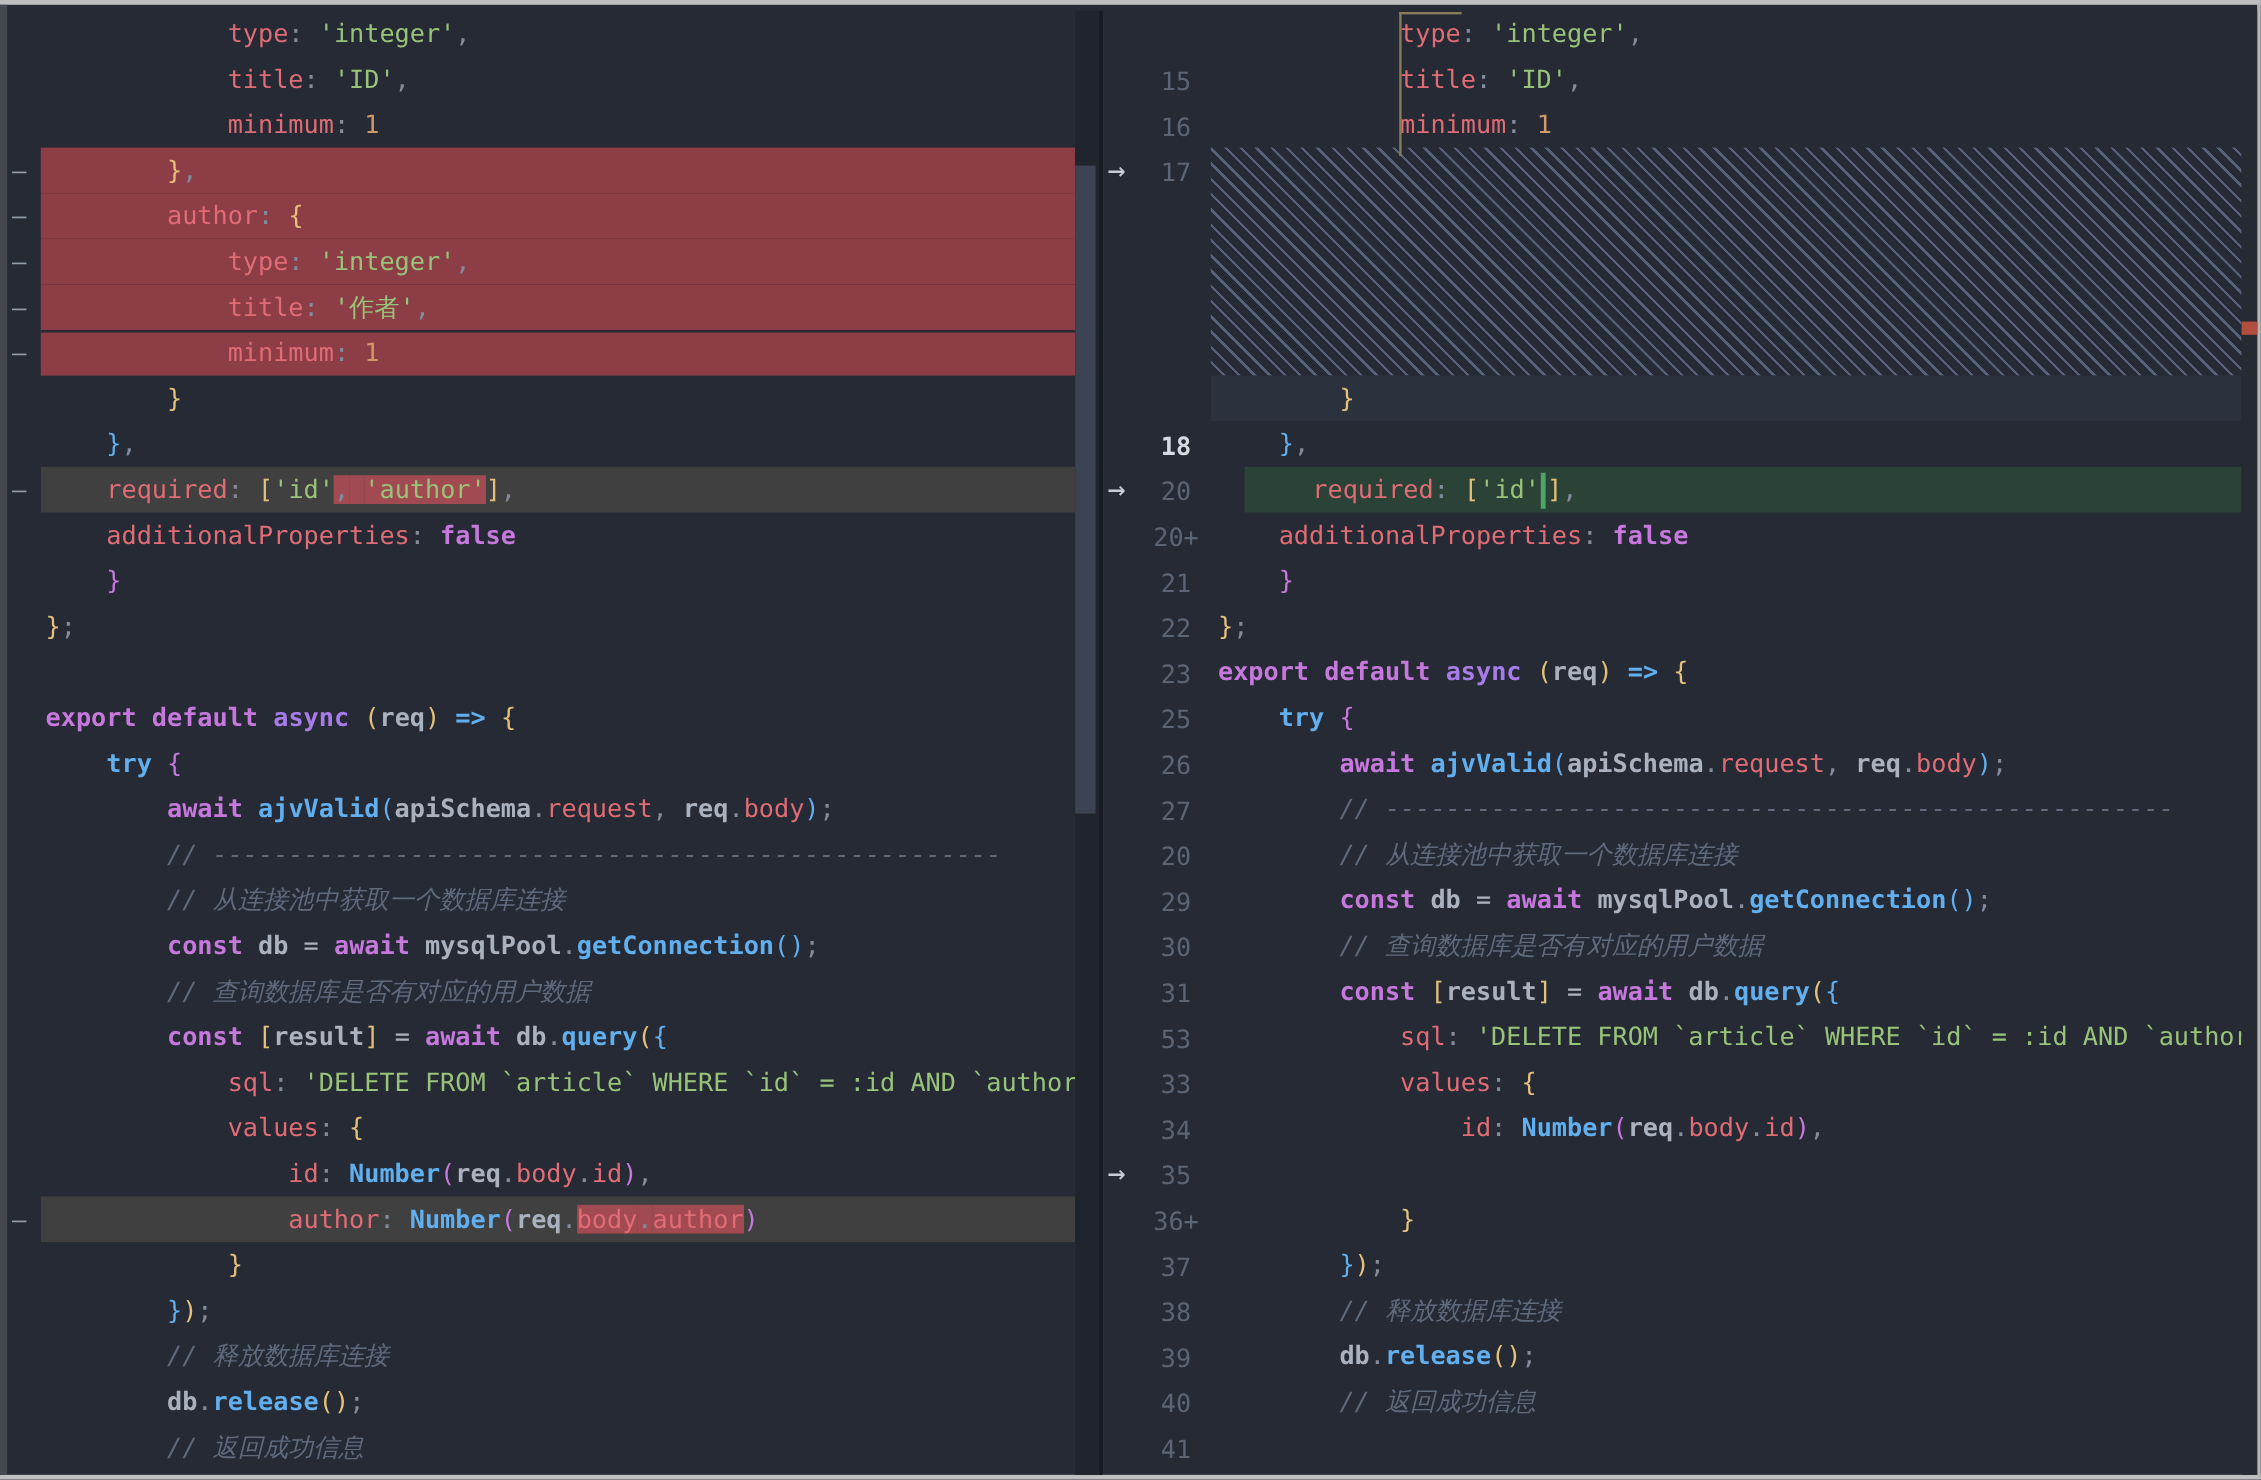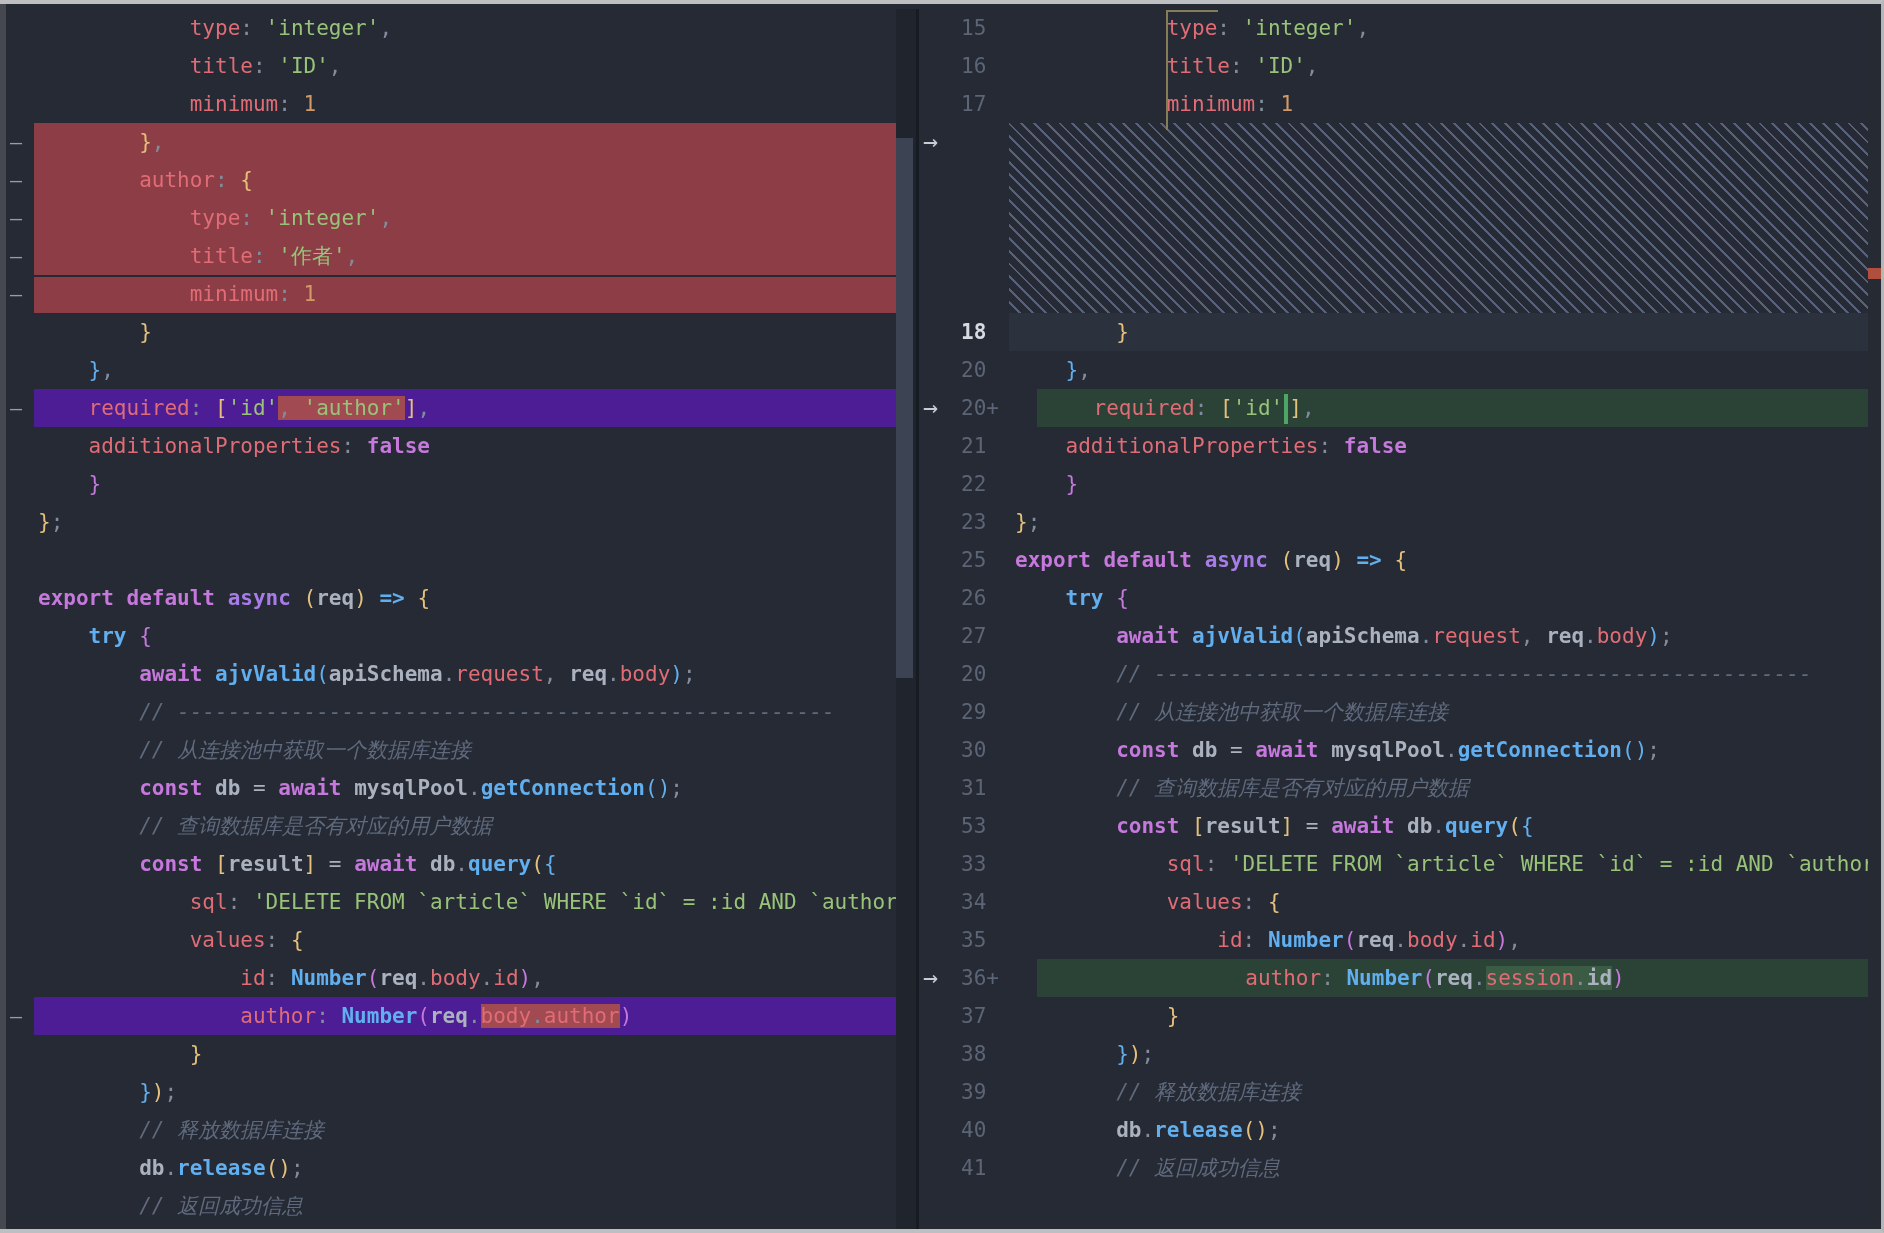--- a/index.html
+++ b/index.html
@@ -13,27 +13,27 @@
   .left-window-strip{position:absolute;left:0;top:0;bottom:0;width:6px;background:#45494f;z-index:5;}
   .diff{display:flex;height:100%;padding-top:5px;padding-left:6px;box-sizing:border-box;}
   .pane{position:relative;height:100%;}
   .pane-left{width:913px;flex:none;}
   .pane-right{flex:1;min-width:0;}
   .rows{position:relative;}
   .pane-left .rows{width:890px;}
   .row{display:flex;height:38px;}
   .lgut{width:28px;flex:none;padding-left:4px;box-sizing:border-box;color:#939cab;font-size:20px;user-select:none;}
   .agut{width:42px;flex:none;color:#c8cdd5;font-size:25px;padding-left:4px;box-sizing:border-box;user-select:none;}
-  .num{width:48px;flex:none;text-align:left;padding-right:10px;box-sizing:border-box;color:#5c6576;user-select:none;}
+  .num{width:48px;flex:none;text-align:center;padding-right:10px;box-sizing:border-box;color:#5c6576;user-select:none;margin-top:40px;}
   .num.cur{color:#d6dae1;font-weight:bold;}
   .code{flex:1;min-width:0;overflow:hidden;white-space:pre;padding-left:4px;}
   .pane-right .code{padding-left:6px;margin-right:13px;}
   
   .code.delblock{background:#8d3d46;}
-  .code.delline{background:#4c1d95;}
+  .code.delline{background:#404040;}
   .code.addline{background:#2b4237;margin-left:28px;}
   .code.curline{background:#2b313d;}
   .row.sep .code{box-shadow:inset 0 2px 0 #252a34;}
   .box-r{background:#a24a52;}
   .box-g{background:#3c5b44;}
   .gbar{display:inline-block;width:4px;height:30px;vertical-align:middle;background:#4da566;margin:0 1px;}
   .code.hatch{
     background:repeating-linear-gradient(45deg,#252a34 0px,#252a34 7px,#58617a 7px,#58617a 9px);
   }
   
@@ -307,21 +307,20 @@
           <div class="code"><span class="t-ws">            </span><span class="t-p">values</span><span class="t-d">: </span><span class="t-b1">{</span></div>
         </div>
         <div class="row">
           <div class="agut"></div>
           <div class="num">35</div>
           <div class="code"><span class="t-ws">                </span><span class="t-p">id</span><span class="t-d">: </span><span class="t-f">Number</span><span class="t-b2">(</span><span class="t-v">req</span><span class="t-d">.</span><span class="t-p">body</span><span class="t-d">.</span><span class="t-p">id</span><span class="t-b2">)</span><span class="t-d">,</span></div>
         </div>
         <div class="row">
           <div class="agut">→</div>
           <div class="num">36+</div>
-          <div class="code addline"><span class="t-ws">                </span><span class="t-p">author</span><span class="t-d">: </span><span class="t-f">Number</span><span class="t-b2">(</span><span class="t-v">req</span><span class="t-d">.</span><span class="t-p box-g">session</span><span class="t-d box-g">.</span><span class="t-v box-g">id</span><span class="t-b2">)</span></div>
         </div>
         <div class="row">
           <div class="agut"></div>
           <div class="num">37</div>
           <div class="code"><span class="t-ws">            </span><span class="t-b1">}</span></div>
         </div>
         <div class="row">
           <div class="agut"></div>
           <div class="num">38</div>
           <div class="code"><span class="t-ws">        </span><span class="t-b3">}</span><span class="t-b1">)</span><span class="t-d">;</span></div>

